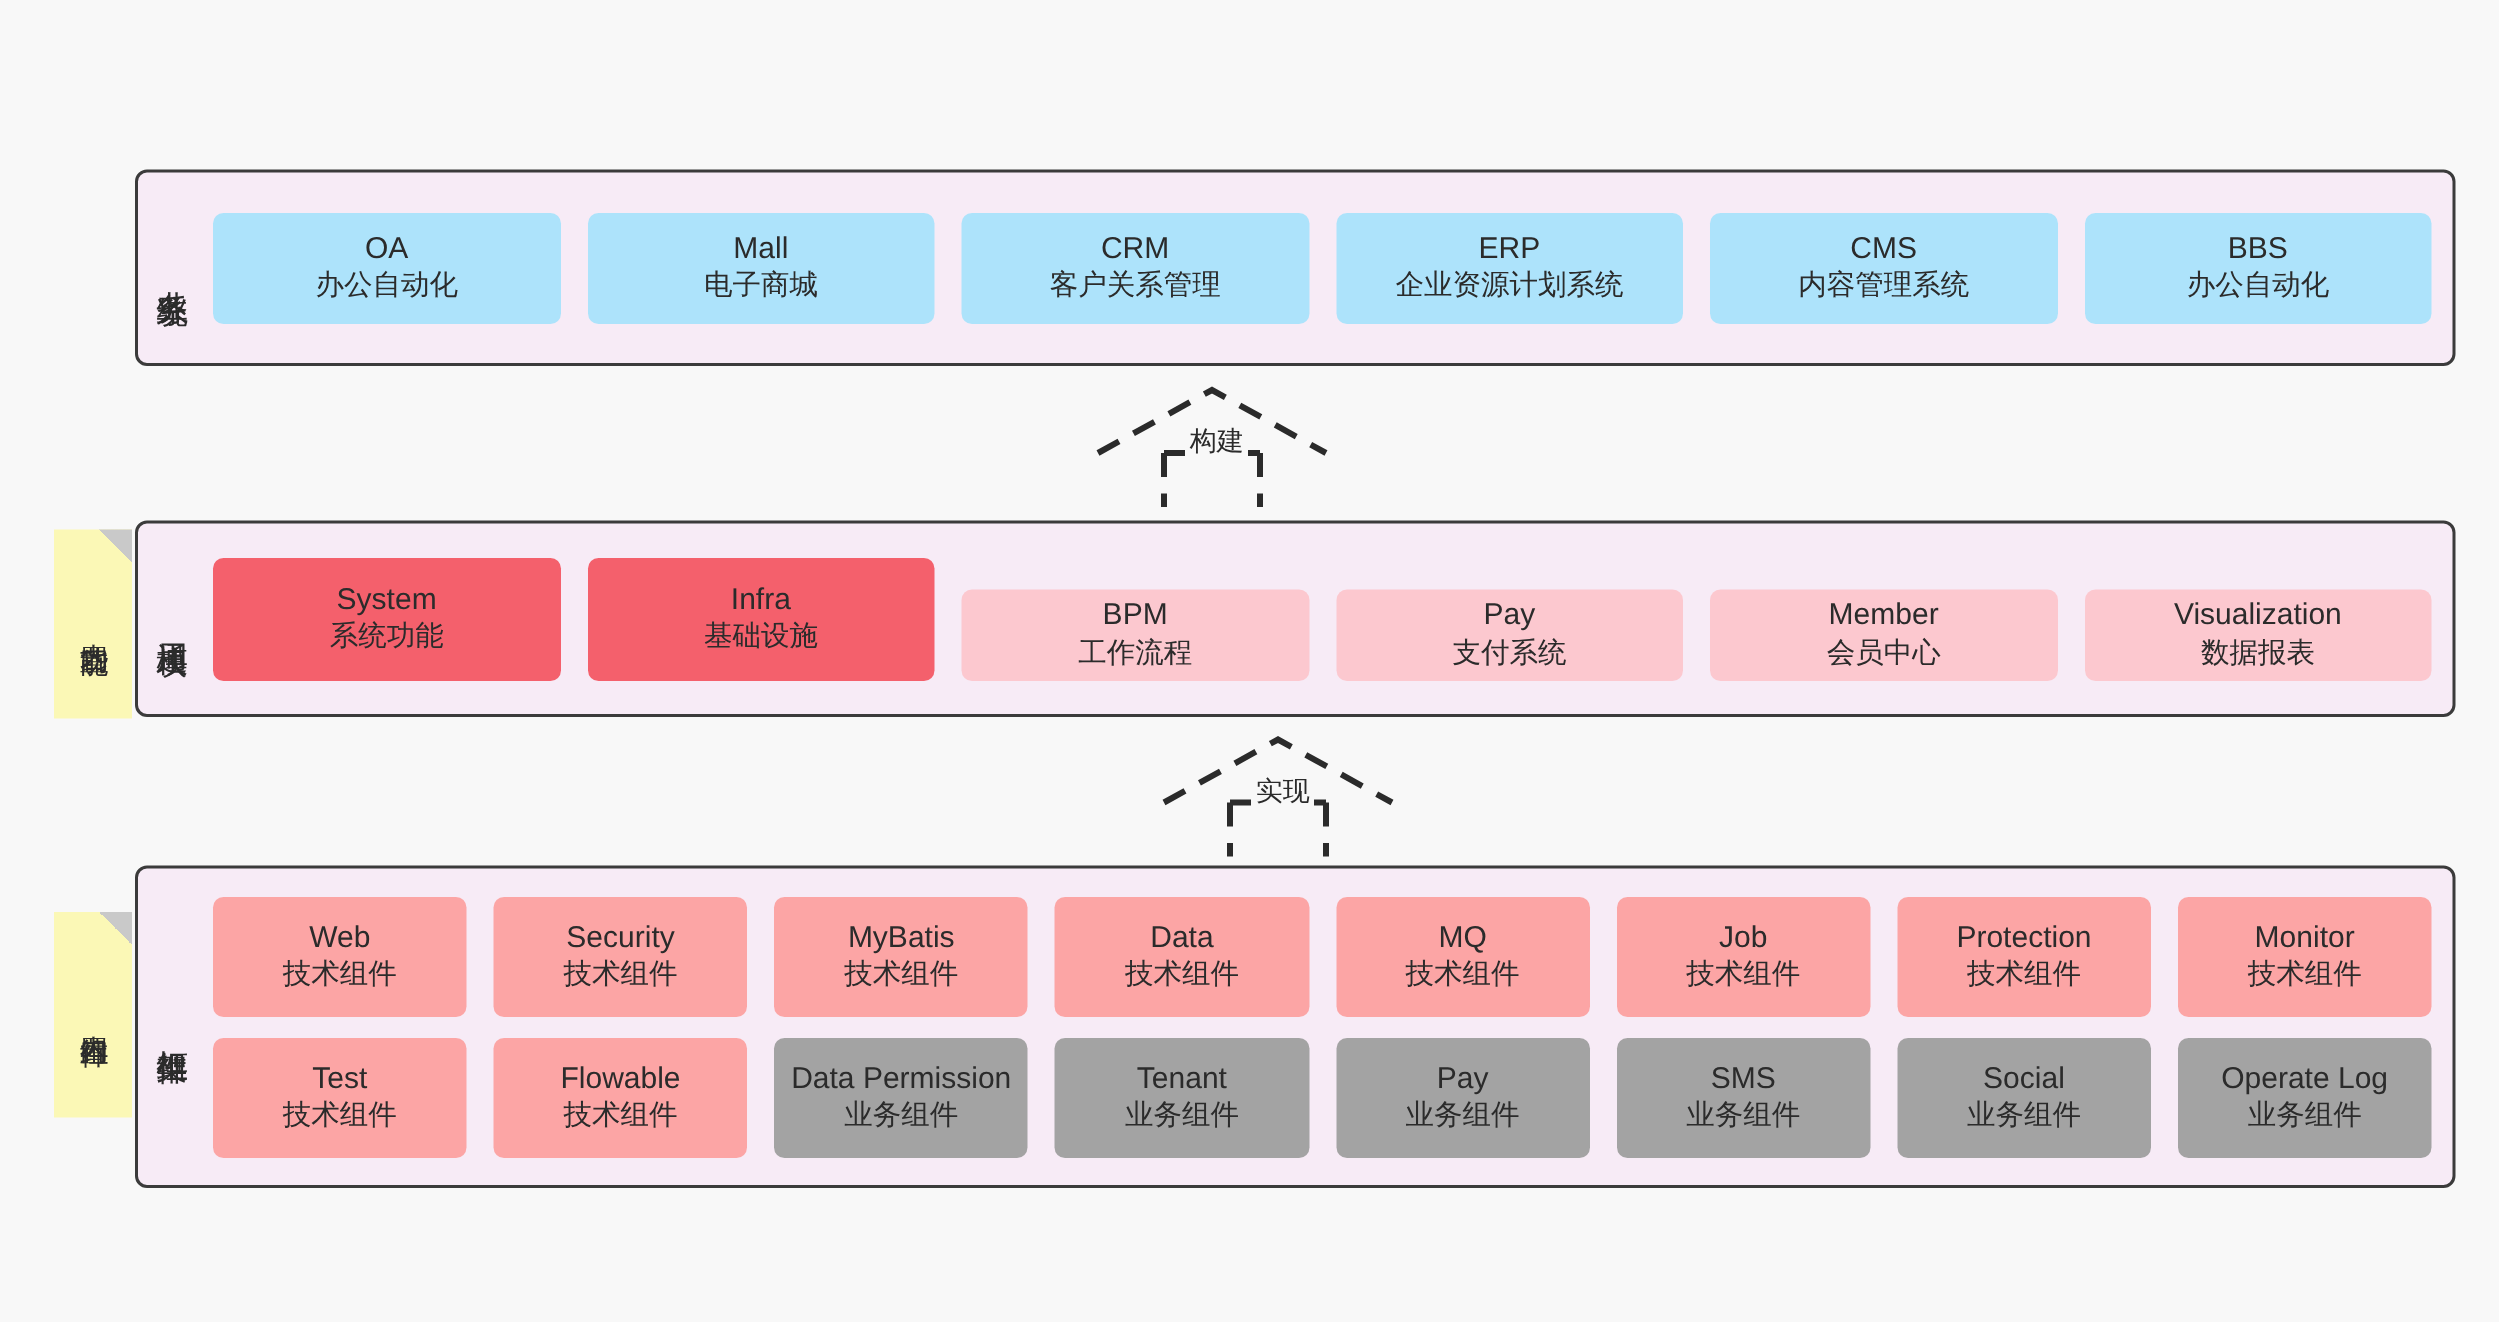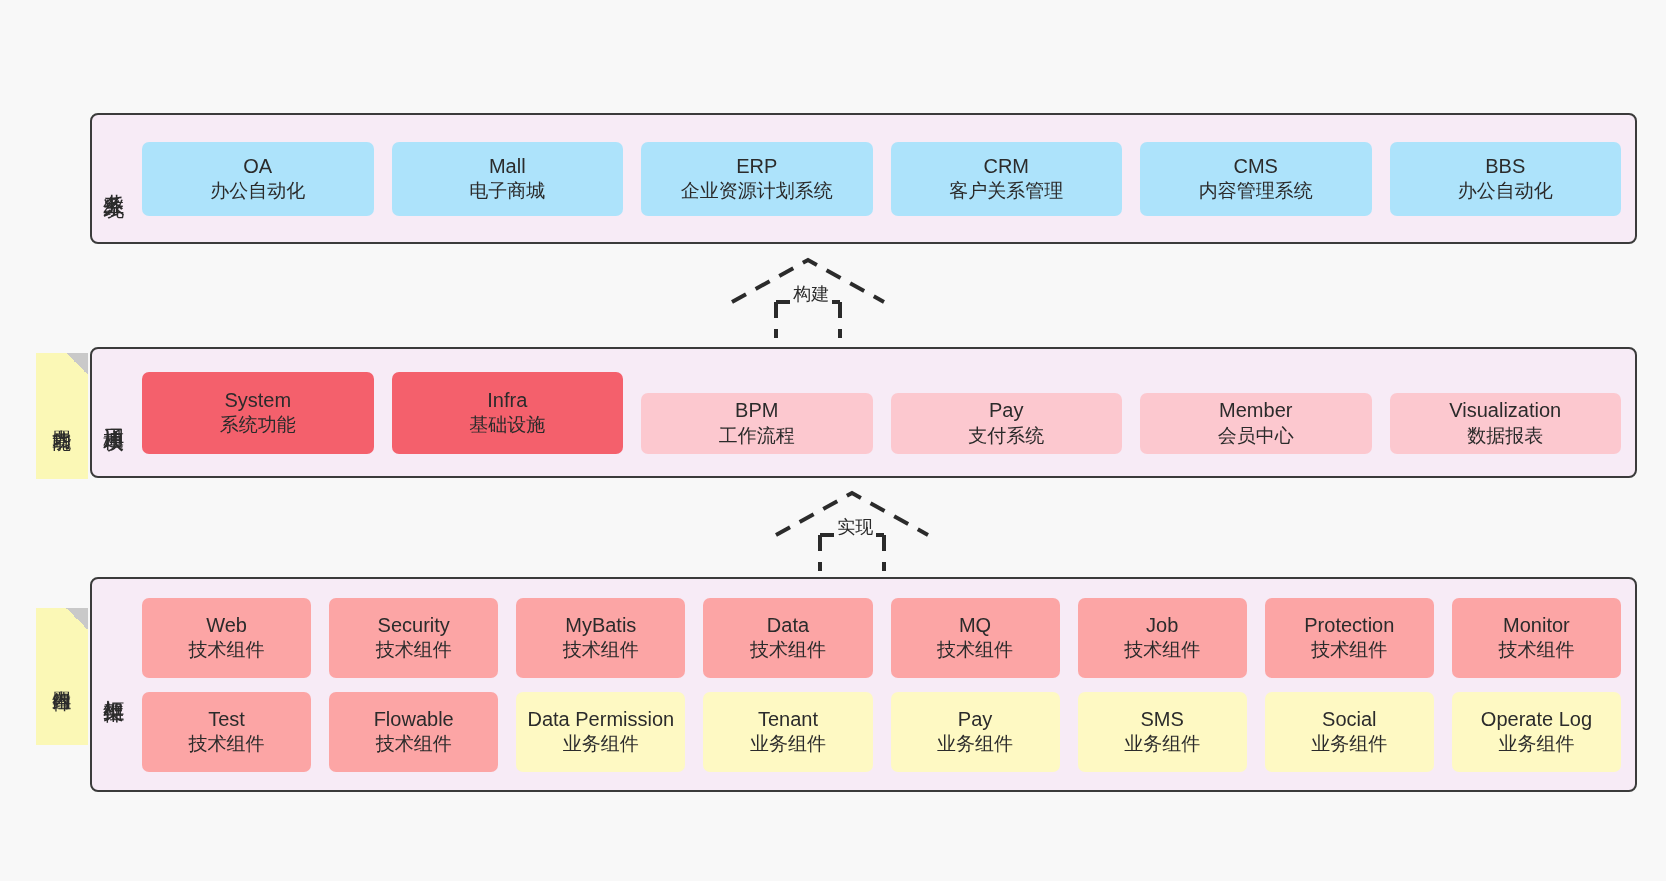--- a/index.html
+++ b/index.html
@@ -65,21 +65,21 @@
     user-select: none;
   }
   .cell .t1 { font-size: 20px; }
   .cell .t2 { font-size: 19px; }
 
   
   .fill-blue        { background: #ade3fb; }
   .fill-red         { background: #f4606c; }
   .fill-pink        { background: #fcc8cf; margin-top: 21px; }
   .fill-green-dark  { background: #fca5a5; }
-  .fill-green-light { background: #fef9c3; }
+  .fill-green-light { background: #a3a3a3; }
 
   
   #layer-business  { left: 90px;  top: 113px; width: 1547px; height: 131px; }
   #layer-business .row { height: 74px; }
 
   #layer-common    { left: 90px;  top: 347px; width: 1547px; height: 131px; }
   #layer-common .row { height: 82px; }
 
   #layer-framework { left: 90px;  top: 577px; width: 1547px; height: 215px; }
   #layer-framework .row { height: 80px; }
@@ -142,26 +142,26 @@
       <div class="row">
         <div class="cell fill-blue">
           <span class="t1">OA</span>
           <span class="t2">办公自动化</span>
         </div>
         <div class="cell fill-blue">
           <span class="t1">Mall</span>
           <span class="t2">电子商城</span>
         </div>
         <div class="cell fill-blue">
+          <span class="t1">CRM</span>
+          <span class="t2">客户关系管理</span>
+        </div>
+        <div class="cell fill-blue">
           <span class="t1">ERP</span>
           <span class="t2">企业资源计划系统</span>
-        </div>
-        <div class="cell fill-blue">
-          <span class="t1">CRM</span>
-          <span class="t2">客户关系管理</span>
         </div>
         <div class="cell fill-blue">
           <span class="t1">CMS</span>
           <span class="t2">内容管理系统</span>
         </div>
         <div class="cell fill-blue">
           <span class="t1">BBS</span>
           <span class="t2">办公自动化</span>
         </div>
       </div>

